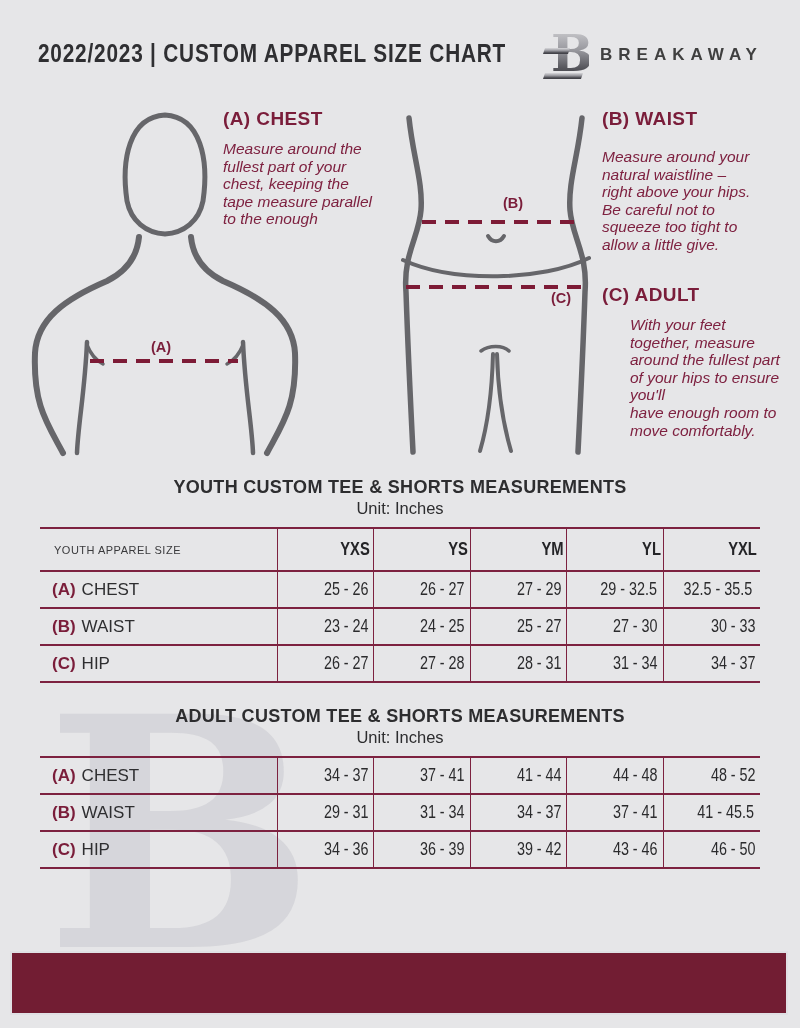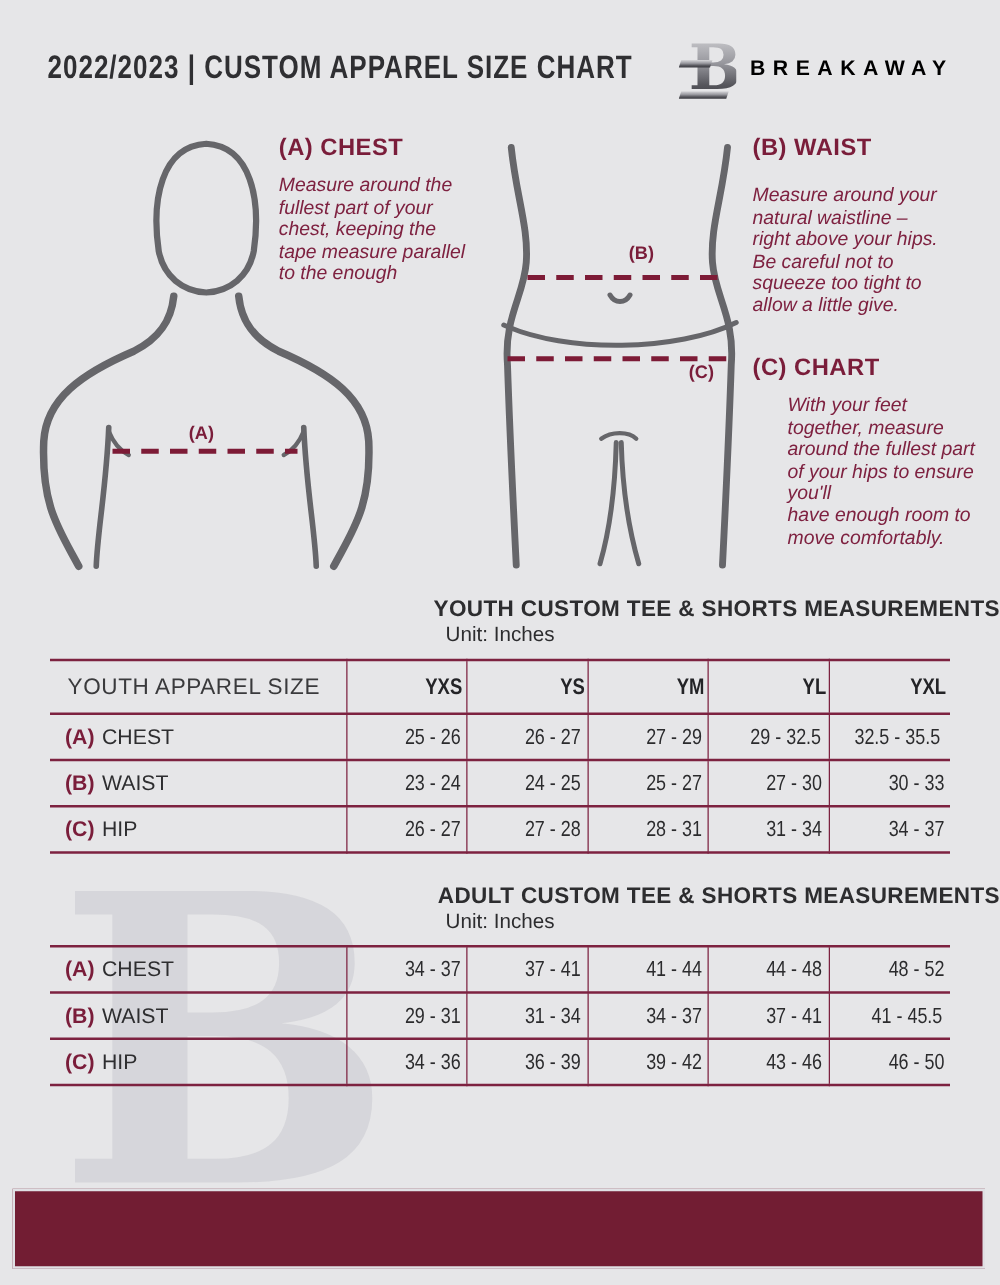--- a/index.html
+++ b/index.html
@@ -14,35 +14,35 @@
   .abs { position:absolute; }
 
   
   .page-title {
     left:38px; top:38px;
     font-size:26px; font-weight:bold; letter-spacing:1px;
     color:#2f2f32; white-space:nowrap;
     transform:scaleX(.8); transform-origin:left center;
   }
   .brand { left:600px; top:45px; font-size:17px; font-weight:bold;
-    letter-spacing:6px; color:#000000; white-space:nowrap; }
+    letter-spacing:6px; color:#404040; white-space:nowrap; }
   .logo { left:543px; top:24px; }
 
   
   .fig-stroke { stroke:#66666a; fill:none; stroke-linecap:round; }
   .dash { stroke:#7d1b36; stroke-width:4; fill:none; stroke-dasharray:14 9; }
   .meas-label { font-size:14.5px; font-weight:bold; color:#7a1d3a; }
   .inst-head { font-size:19px; font-weight:bold; color:#7a1d3a; letter-spacing:.4px; }
   .inst-body {
     font-size:15.5px; font-style:italic; font-weight:500;
     color:#7e2140; line-height:17.6px; white-space:pre-line;
   }
 
   
-  .section-title { width:800px; text-align:right; font-size:18px;
+  .section-title { width:800px; text-align:center; font-size:18px;
     font-weight:600; letter-spacing:.3px; color:#2d2d2f; }
   .section-unit { width:800px; text-align:center; font-size:16.5px;
     font-weight:500; color:#2d2d2f; }
   table.size-table {
     position:absolute; left:40px; width:720px;
     border-collapse:collapse; table-layout:fixed;
     border-top:2.5px solid #7d2240; border-bottom:2.5px solid #7d2240;
     background:transparent;
   }
   table.size-table col.c0 { width:237px; }
@@ -51,21 +51,21 @@
   table.size-table tr.row { height:37px; }
   table.size-table tr.hdr { border-bottom:2px solid #7d2240; }
   table.size-table tr.row { border-bottom:2px solid #7d2240; }
   table.size-table tr:last-child { border-bottom:none;margin-top:32px; }
   table.size-table td, table.size-table th {
     border-left:1.5px solid #7d2240; text-align:right; vertical-align:middle;
     font-weight:normal; padding:0;
   }
   table.size-table td:first-child, table.size-table th:first-child { border-left:none; }
   .first-col-hdr { text-align:left !important; padding-left:14px !important;
-    font-size:18px; letter-spacing:.5px; color:#3a3a3c; }
+    font-size:11px; letter-spacing:.5px; color:#3a3a3c; }
   .row-label-cell { text-align:left !important; padding-left:12px !important;
     font-size:17px; color:#2e2e30; }
   .row-prefix { font-weight:bold; color:#7a1d3a; margin-right:6px; }
   .cond { display:inline-block; transform:scaleX(.82); transform-origin:center; white-space:nowrap; }
   .size-hdr { font-size:18px; font-weight:bold; color:#242427; }
   .cell-val { font-size:17.5px; font-weight:500; color:#2b2b2d; }
 
   
   .watermark {
     left:45px; top:675px; font-family:"DejaVu Serif", serif;
@@ -150,21 +150,21 @@
   <div class="abs meas-label" style="left:551px; top:290px;">(C)</div>
 
   <div class="abs inst-head" style="left:602px; top:108px;">(B) WAIST</div>
   <div class="abs inst-body" style="left:602px; top:148px; width:185px;">Measure around your
 natural waistline –
 right above your hips.
 Be careful not to
 squeeze too tight to
 allow a little give.</div>
 
-  <div class="abs inst-head" style="left:602px; top:284px;">(C) CHART</div>
+  <div class="abs inst-head" style="left:602px; top:284px;">(C) ADULT</div>
   <div class="abs inst-body" style="left:602px; top:316px; width:195px;margin-left:28px;">With your feet
 together, measure
 around the fullest part
 of your hips to ensure
 you'll
 have enough room to
 move comfortably.</div>
 
   <div class="abs section-title" style="top:477px;">YOUTH CUSTOM TEE &amp; SHORTS MEASUREMENTS</div>
   <div class="abs section-unit" style="top:499px;">Unit: Inches</div>

